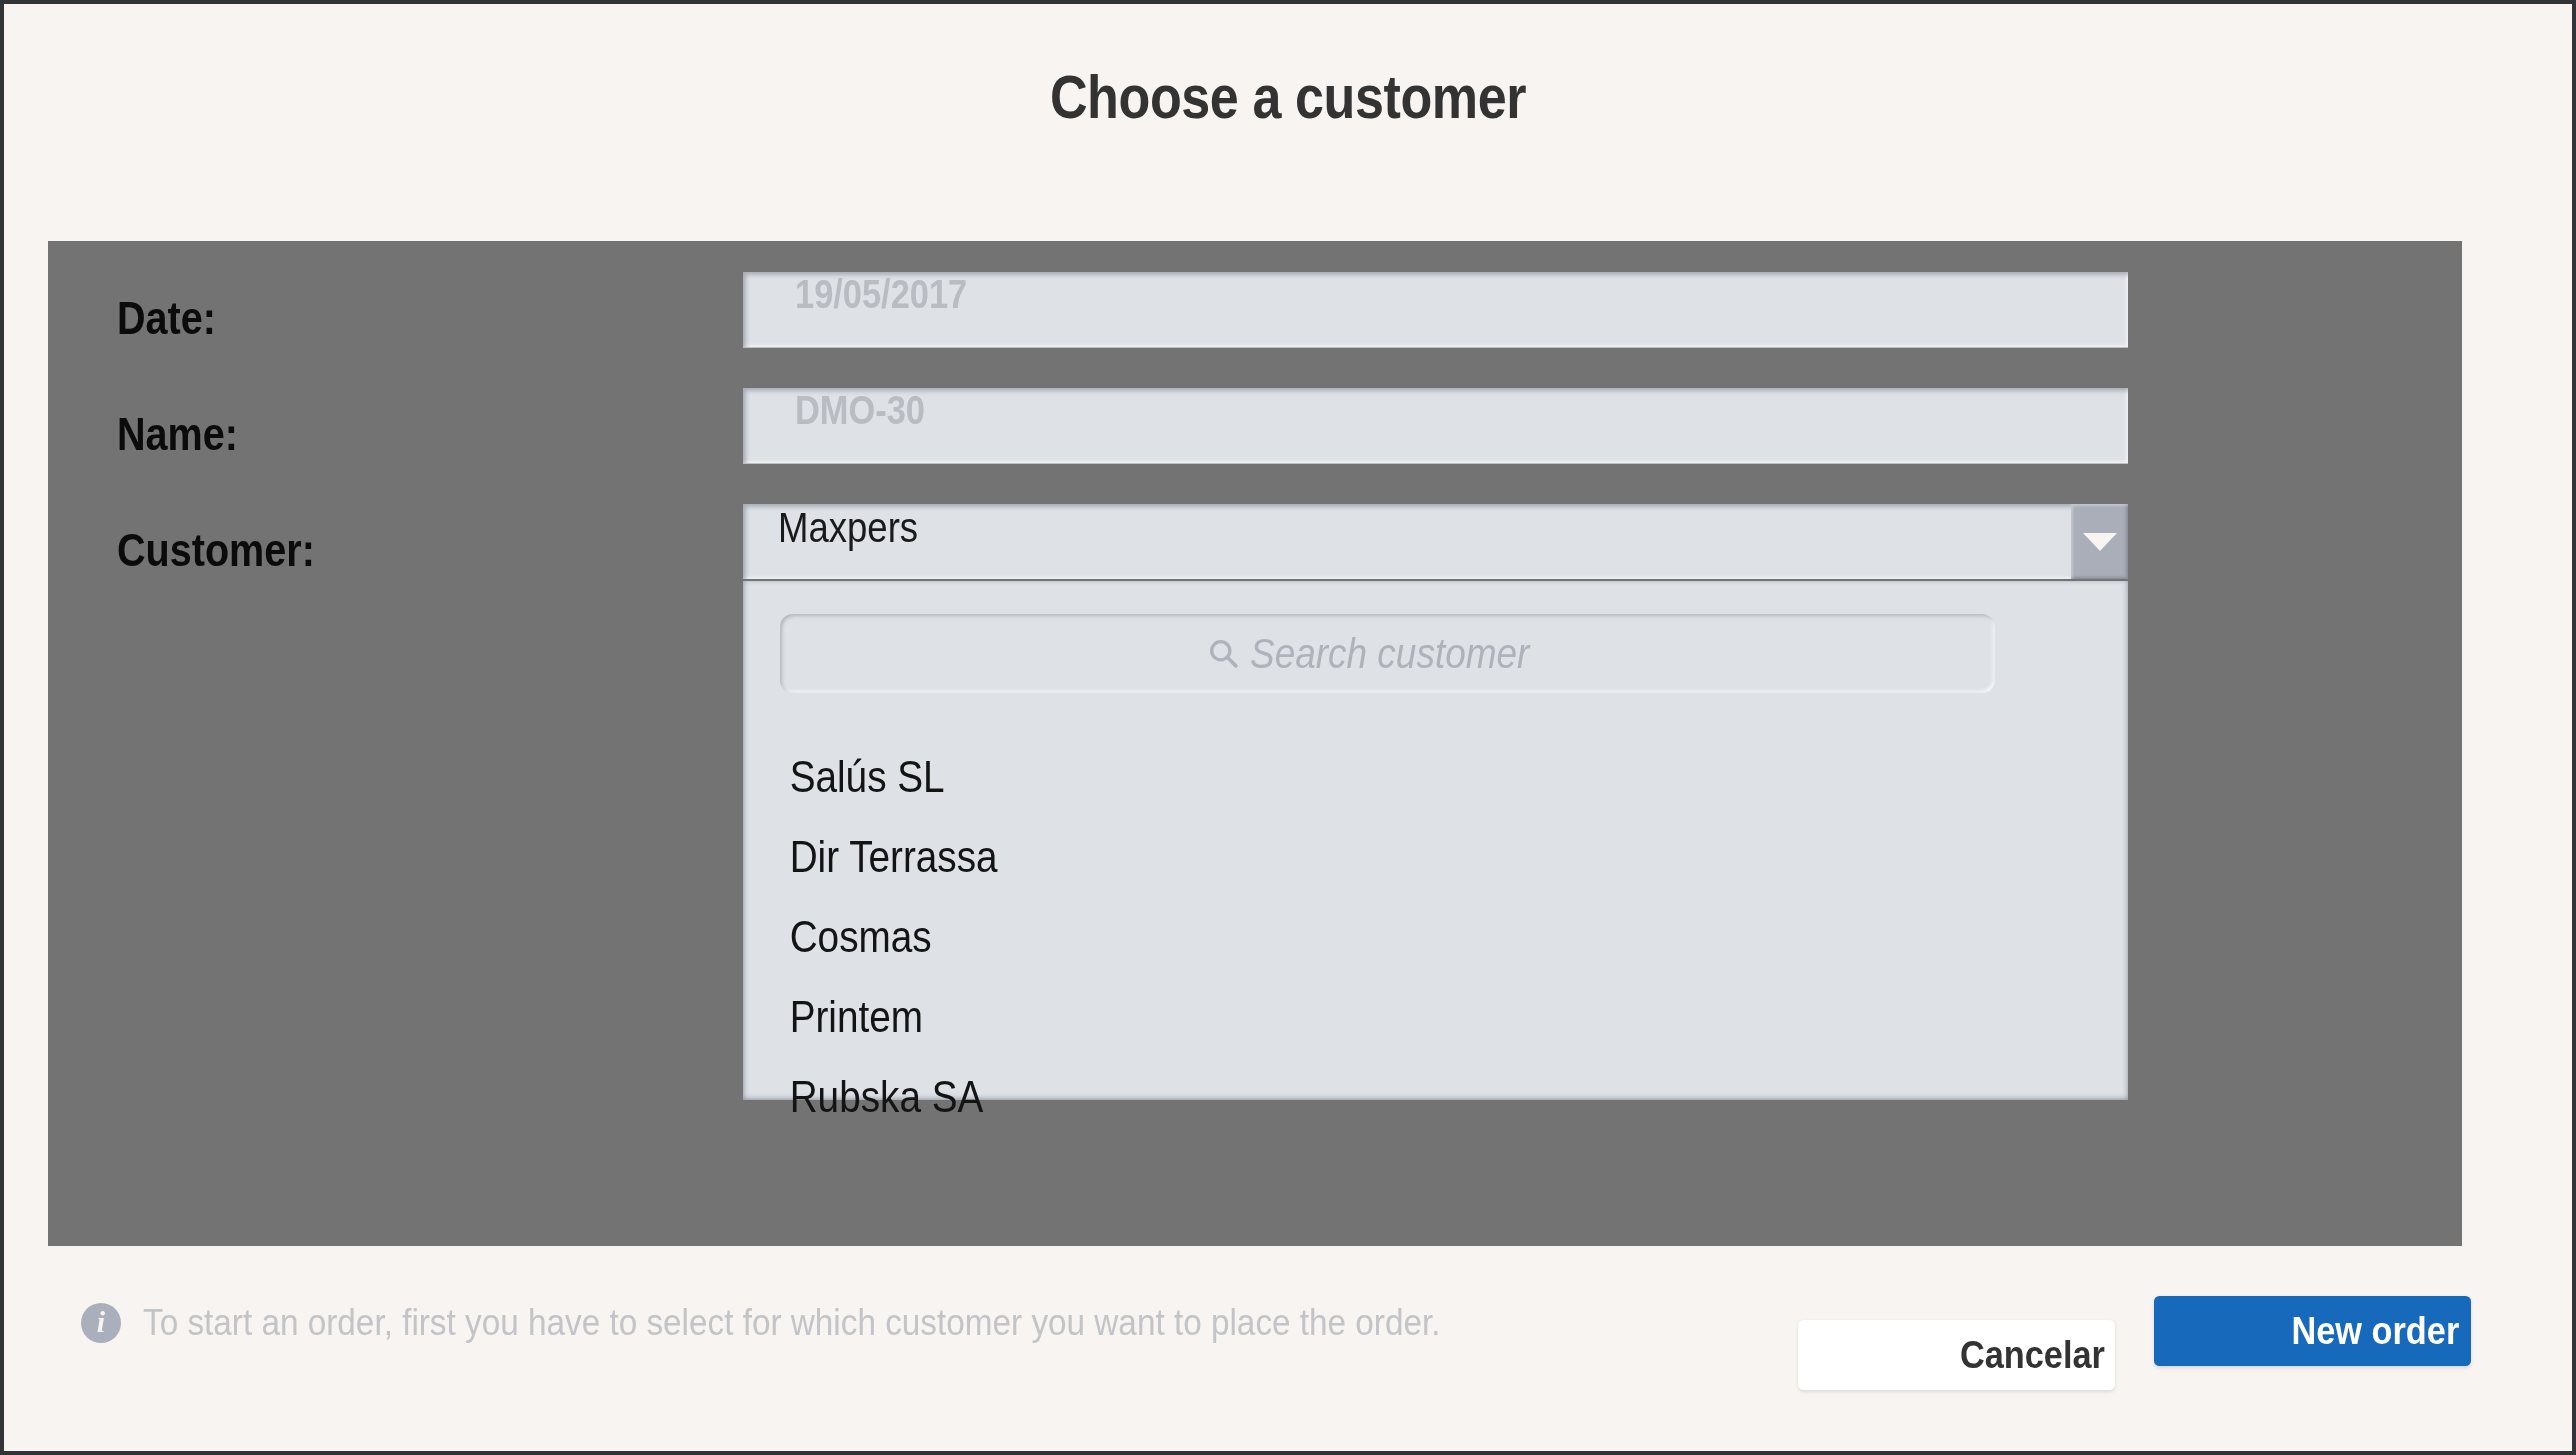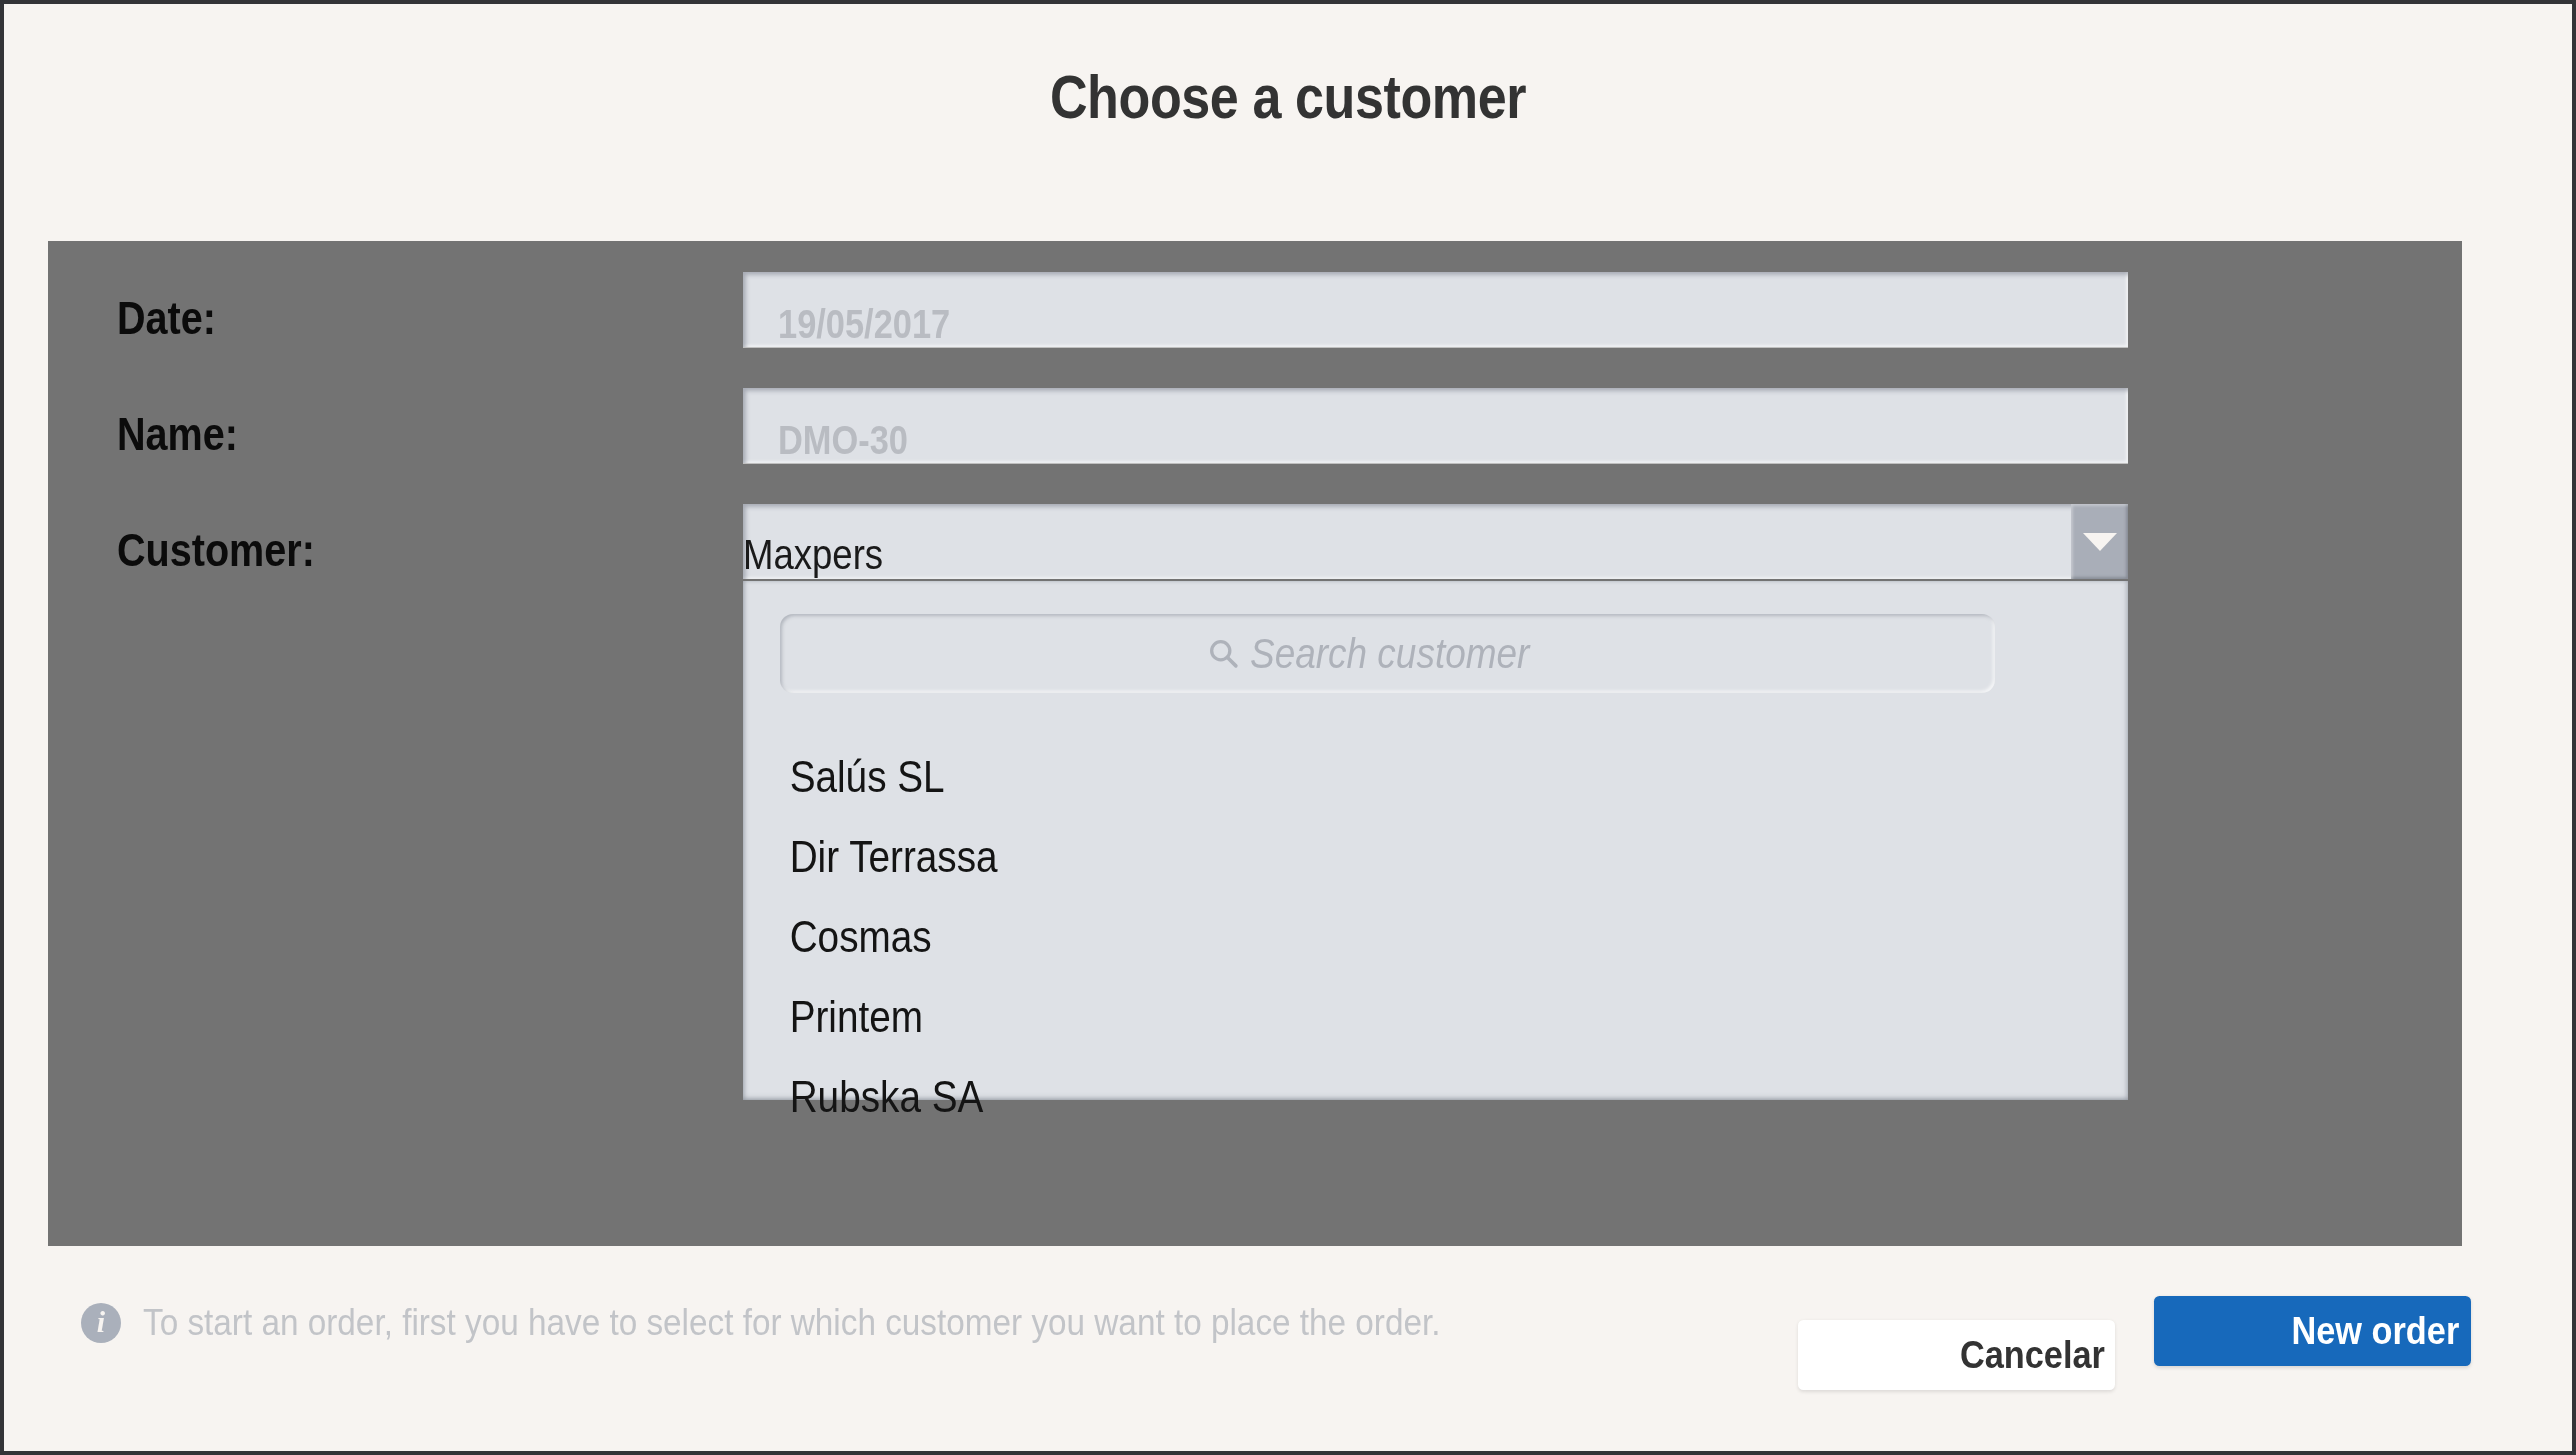--- a/index.html
+++ b/index.html
@@ -86,22 +86,22 @@
     width: 1385px;
     height: 75px;
     box-sizing: border-box;
     background: #dee1e6;
     border: none;
     box-shadow:
       inset 2.8px 2.8px 4.6px rgba(120,126,138,0.55),
       inset -1.8px -1.8px 2.8px rgba(255,255,255,0.75),
       0 0.9px 0 rgba(255,255,255,0.6);
     display: flex;
-    align-items: flex-end;
-    padding-left: 35px;
+    align-items: flex-start;
+    padding-left: 52px;
   }
   .text-input .placeholder {
     font-family: "Liberation Sans Narrow", "Liberation Sans", sans-serif;
     font-stretch: condensed;
     font-weight: bold;
     font-size: 40px;
     color: #b9bcc2;
     transform: scaleX(0.86);
     transform-origin: left center;
     white-space: nowrap;
@@ -113,21 +113,22 @@
     left: 695px;
     top: -20px;
     width: 1385px;
     height: 75px;
     box-sizing: border-box;
     background: #dee1e6;
     box-shadow:
       inset 2.8px 2.8px 4.6px rgba(120,126,138,0.55),
       inset -1.8px -1.8px 2.8px rgba(255,255,255,0.7);
     display: flex;
-    align-items: flex-end;
+    align-items: flex-start;
+    padding-left: 35px;
   }
   #customer-select .value {
     font-family: "Liberation Sans Narrow", "Liberation Sans", sans-serif;
     font-stretch: condensed;
     font-weight: normal;
     font-size: 42px;
     color: #1a1a1a;
     transform: scaleX(0.87);
     transform-origin: left center;
     white-space: nowrap;

